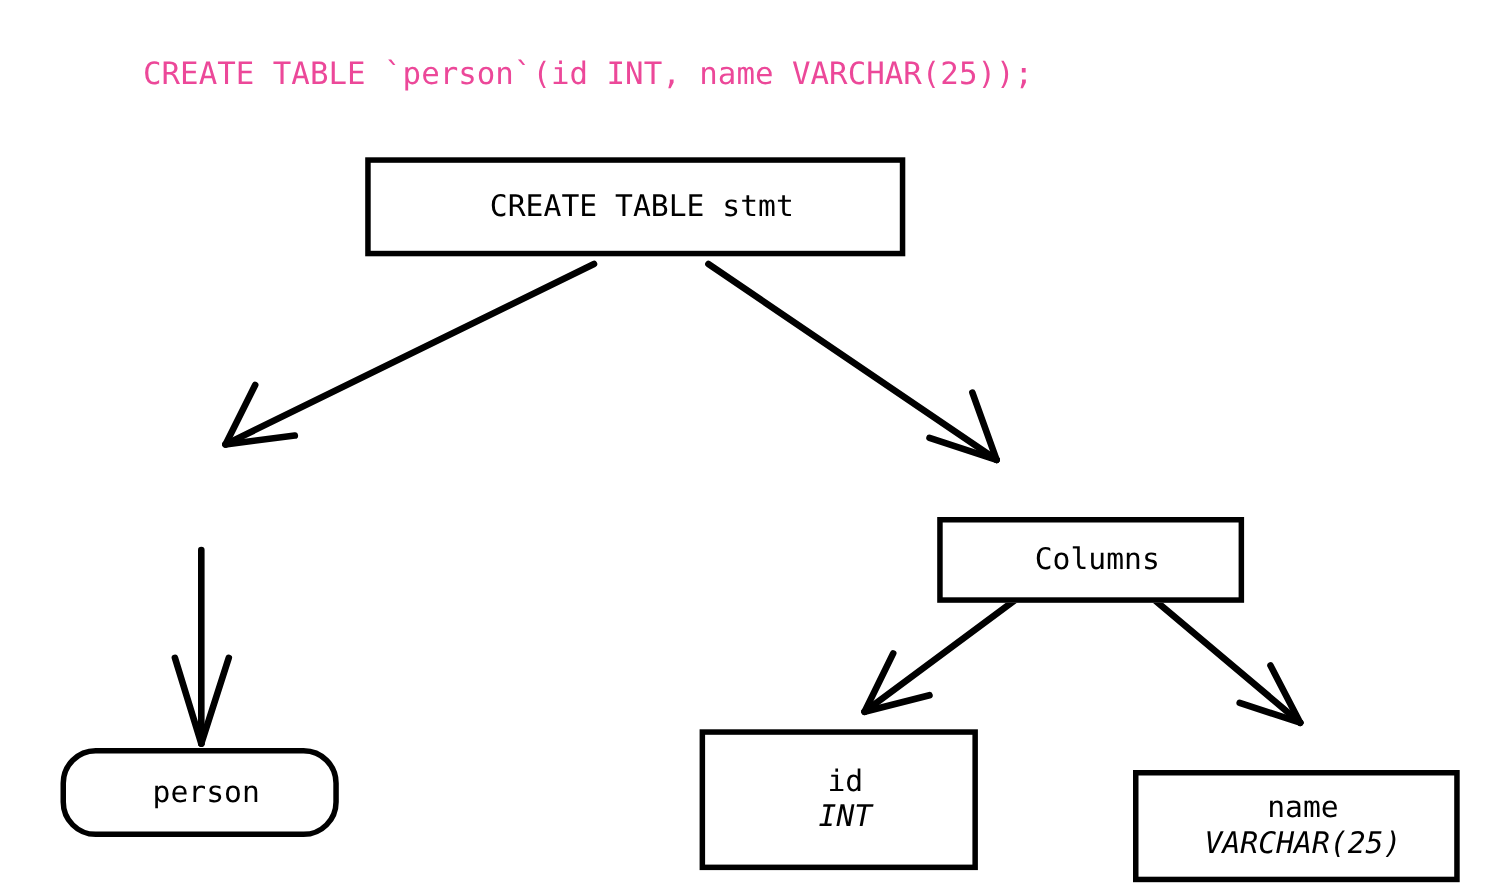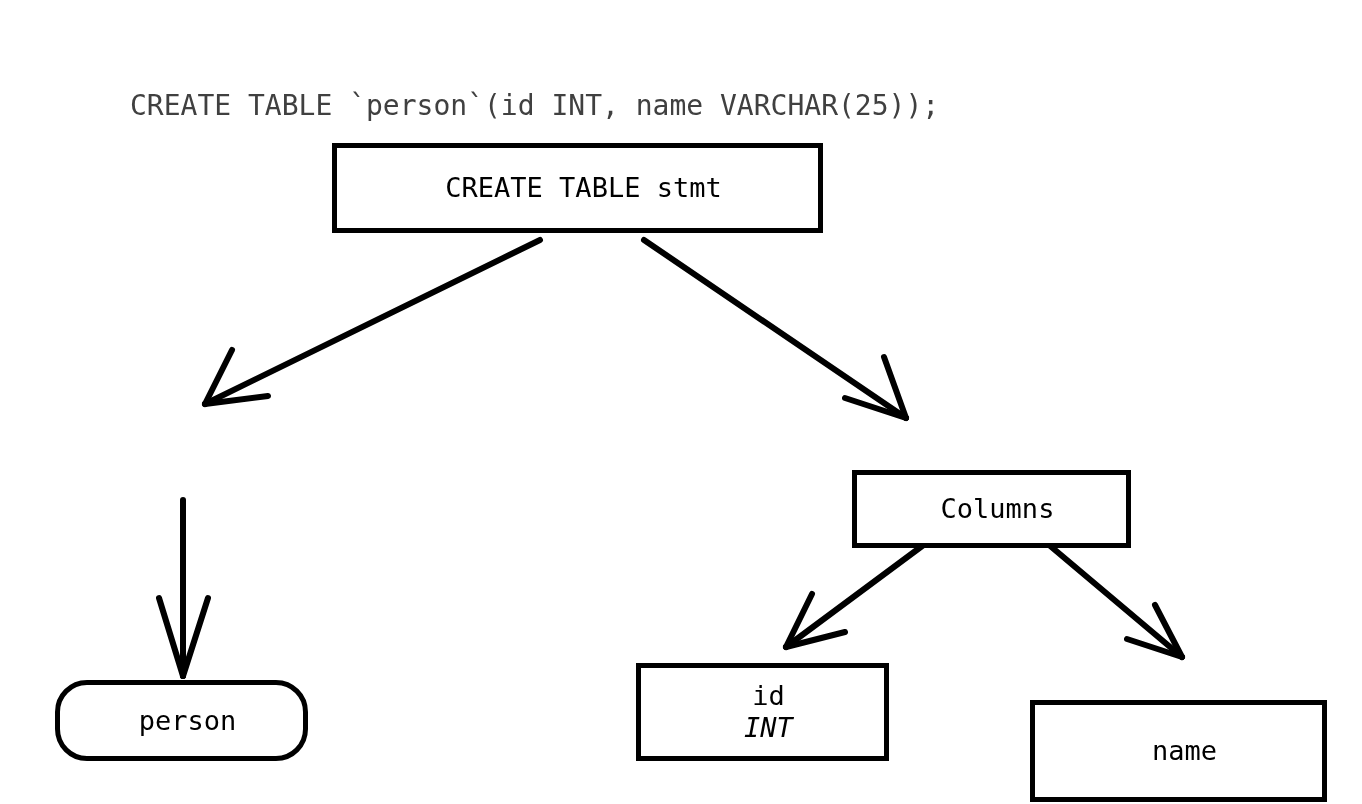--- a/index.html
+++ b/index.html
@@ -31,22 +31,21 @@
     pointer-events: none;
   }
   .sql-title {
     position: absolute;
     left: 130px;
     top: 50px;
     font-size: 28px;
     letter-spacing: 0px;
     white-space: pre;
     font-family: "DejaVu Sans Mono", "Liberation Mono", monospace;
-    color: #404040;
-    margin-top: 39px;
+    color: #ec4899;
   }
   .node {
     position: absolute;
     box-sizing: border-box;
     background: #ffffff;
     border: 5px solid #000000;
     display: flex;
     flex-direction: column;
     align-items: center;
     justify-content: center;
@@ -61,21 +60,21 @@
   .node .line2 {
     display: block;
     font-style: italic;
   }
 
   
   #node-root        { left: 332px;  top: 143px; width: 491px; height: 90px;  }
   #node-table-name  { left: 43px;   top: 423px; width: 277px; height: 74px;  }
   #node-person      { left: 55px;   top: 680px; width: 253px; height: 81px; border-radius: 32px;  }
   #node-columns     { left: 852px;  top: 430px; width: 279px; height: 78px; margin-top: 40px;  }
-  #node-col-id      { left: 636px;  top: 663px; width: 253px; height: 98px; }
+  #node-col-id      { left: 636px;  top: 663px; width: 253px; height: 128px; }
   #node-col-name    { left: 1030px; top: 660px; width: 297px; height: 102px; margin-top: 40px; }
 </style>
 </head>
 <body>
 
 <div id="canvas">
 
   <div class="sql-title">CREATE TABLE `person`(id INT, name VARCHAR(25));</div>
 
   <svg id="edges" viewBox="0 0 1362 804" width="1362" height="804" xmlns="http://www.w3.org/2000/svg">
@@ -124,15 +123,16 @@
     <span>Columns</span>
   </div>
 
   <div class="node" id="node-col-id">
     <span>id</span>
     <span class="line2">INT</span>
   </div>
 
   <div class="node" id="node-col-name">
     <span>name</span>
+    <span class="line2">VARCHAR(25)</span>
   </div>
 
 </div>
 
 </body></html>

